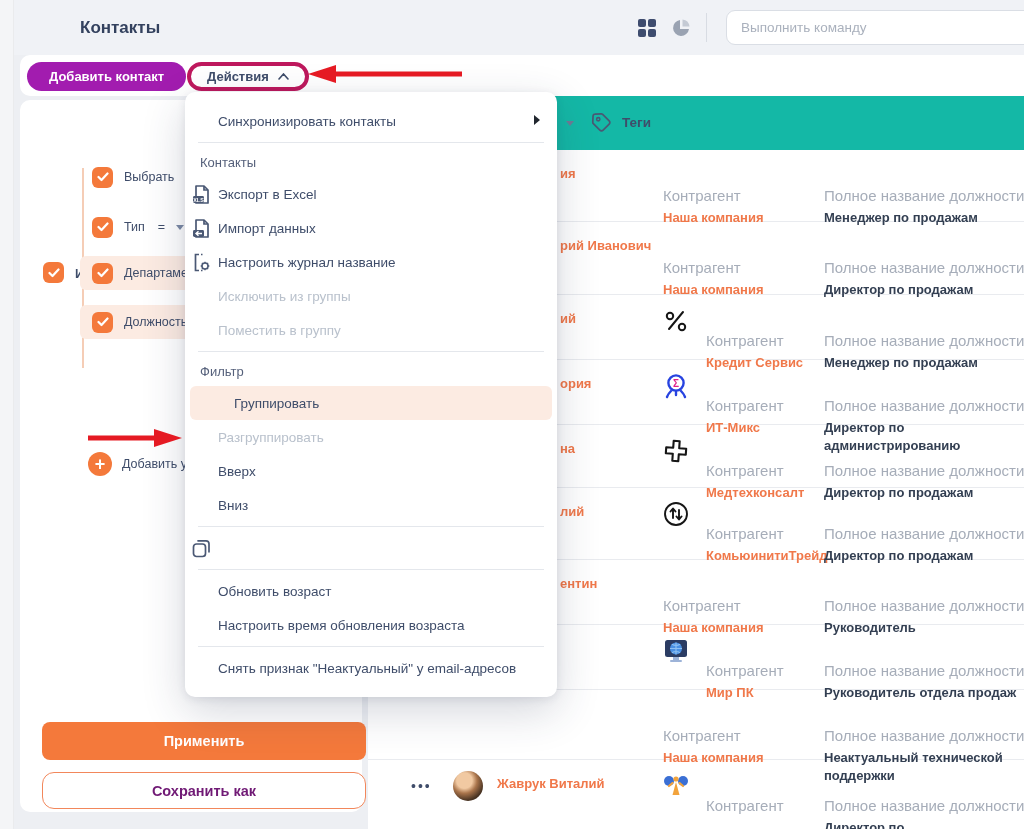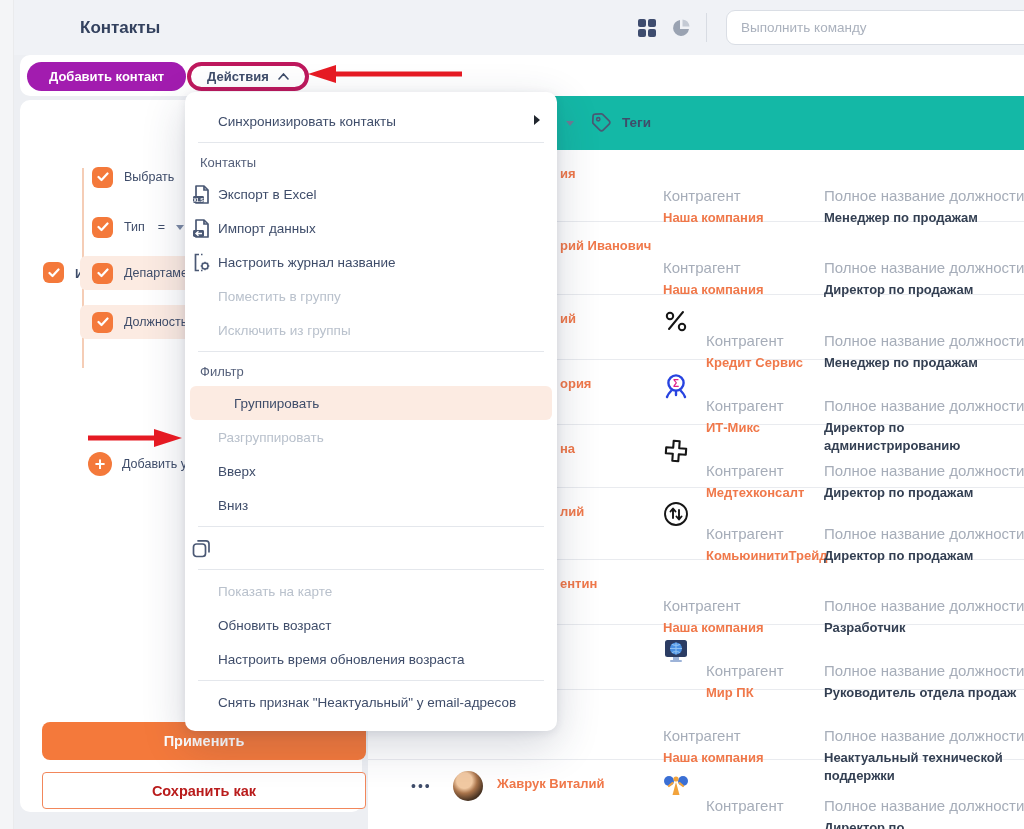--- a/index.html
+++ b/index.html
@@ -55,21 +55,21 @@
     border-top:5px solid #7c8aa5; display:inline-block; }
   .cond-val { font-size:12.5px; color:#3f4d6a; white-space:nowrap; }
   .add-cond { position:absolute; left:68px; top:352px; display:flex; align-items:center; gap:10px; cursor:pointer; width:260px; overflow:hidden; white-space:nowrap; }
   .plus-circle { width:24px; height:24px; border-radius:50%; background:#f4793b; color:#fff;
     display:flex; align-items:center; justify-content:center; font-size:18px; font-weight:700; flex:none; }
   .add-cond-label { font-size:12.5px; color:#3f4d6a; }
   .btn-apply { position:absolute; left:22px; top:622px; width:324px; height:38px;
     background:#f4793b; border:none; border-radius:8px; color:#fff;
     font-family:"Liberation Sans",sans-serif; font-size:14.5px; font-weight:600; cursor:pointer; }
   .btn-saveas { position:absolute; left:22px; top:672px; width:324px; height:37px;
-    background:#fff; border:1px solid #f2875b; border-radius:4px; color:#b91c1c;
+    background:#fff; border:1px solid #f2875b; border-radius:12px; color:#701a75;
     font-family:"Liberation Sans",sans-serif; font-size:14.5px; font-weight:600; cursor:pointer; }
 
   
   .table-area { position:absolute; left:368px; top:96px; width:656px; height:733px; background:#fff; }
   .table-head { position:absolute; left:0; top:0; width:656px; height:54px; background:#14b8a6;
     display:flex; align-items:center; }
   .th-caret { position:absolute; left:198px; top:25px; width:0; height:0;
     border-left:4px solid transparent; border-right:4px solid transparent; border-top:5px solid #6f7b95; cursor:pointer; }
   .th-tagicon { position:absolute; left:222px; top:15px; cursor:pointer; }
   .th-tags { position:absolute; left:254px; top:19px; font-size:13.5px; font-weight:600; color:#3f4d6a; }
@@ -315,21 +315,21 @@
       <div class="trow" style="height: 65px;">
         <span class="row-name" style="left: 192px;">ентин</span>
         <div class="cell-company">
           <div>
             <div class="cell-label">Контрагент</div>
             <div class="company-val">Наша компания</div>
           </div>
         </div>
         <div class="cell-position">
           <div class="cell-label">Полное название должности</div>
-          <div class="pos-val">Разработчик</div>
+          <div class="pos-val">Руководитель</div>
         </div>
       </div>
       <div class="trow" style="height: 65px;">
         <div class="cell-company">
           <span class="logo-box">
             <svg width="26" height="26" viewBox="0 0 26 26">
               <rect x="2" y="2" width="22" height="17" rx="2.5" fill="#2b3c63"></rect>
               <circle cx="13" cy="10.5" r="6" fill="#4a90e2"></circle>
               <path d="M7 10.5 h12 M13 4.5 v12 M9 6.2 q4 2.5 8 0 M9 14.8 q4 -2.5 8 0" stroke="#8fc1f2" stroke-width="1.1" fill="none"></path>
               <rect x="10" y="19" width="6" height="3" fill="#9db3d8"></rect>
@@ -418,24 +418,24 @@
         <svg width="21" height="21" viewBox="0 0 21 21">
           <path d="M8 2.5 H4.5 V18.5 H8" fill="none" stroke="#4a5874" stroke-width="1.7"></path>
           <path d="M10 2.5 H11.5 M10 18.5 H11.5" stroke="#4a5874" stroke-width="1.7"></path>
           <circle cx="14" cy="14" r="3" fill="none" stroke="#4a5874" stroke-width="1.5"></circle>
           <path d="M14 9.7 V11 M14 17 V18.3 M9.7 14 H11 M17 14 H18.3 M10.9 10.9 l1 1 M16.1 16.1 l1 1 M17.1 10.9 l-1 1 M11.9 16.1 l-1 1" stroke="#4a5874" stroke-width="1.3"></path>
         </svg>
       </span>
       <span>Настроить журнал название</span>
     </div>
     <div class="menu-item disabled">
+      <span>Исключить из группы</span>
+    </div>
+    <div class="menu-item disabled">
       <span>Поместить в группу</span>
-    </div>
-    <div class="menu-item disabled">
-      <span>Исключить из группы</span>
     </div>
     <div class="menu-divider"></div>
     <div class="menu-header">Фильтр</div>
     <div class="menu-item hl">
       <span>Группировать</span>
     </div>
     <div class="menu-item disabled">
       <span>Разгруппировать</span>
     </div>
     <div class="menu-item">
@@ -447,23 +447,20 @@
     <div class="menu-divider"></div>
     <div class="menu-item">
       <span class="mi-icon">
         <svg width="21" height="21" viewBox="0 0 21 21">
           <rect x="2.5" y="6" width="12" height="12.5" rx="3" fill="none" stroke="#4a5874" stroke-width="1.7"></rect>
           <path d="M7 2.8 h8 a3 3 0 0 1 3 3 v8" fill="none" stroke="#4a5874" stroke-width="1.7" stroke-linecap="round"></path>
         </svg>
       </span>
     </div>
     <div class="menu-divider"></div>
-    <div class="menu-item disabled">
-      <span>Показать на карте</span>
-    </div>
     <div class="menu-item">
       <span>Обновить возраст</span>
     </div>
     <div class="menu-item">
       <span>Настроить время обновления возраста</span>
     </div>
     <div class="menu-divider"></div>
     <div class="menu-item">
       <span>Снять признак "Неактуальный" у email-адресов</span>
     </div>

